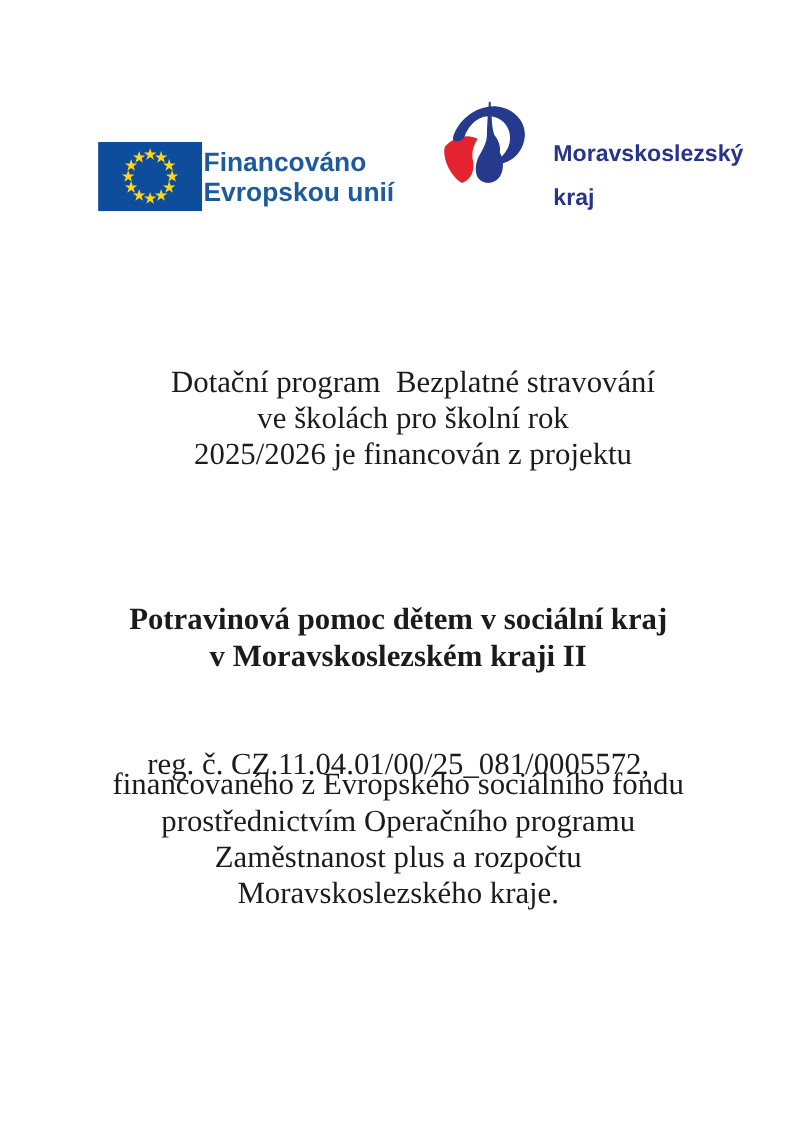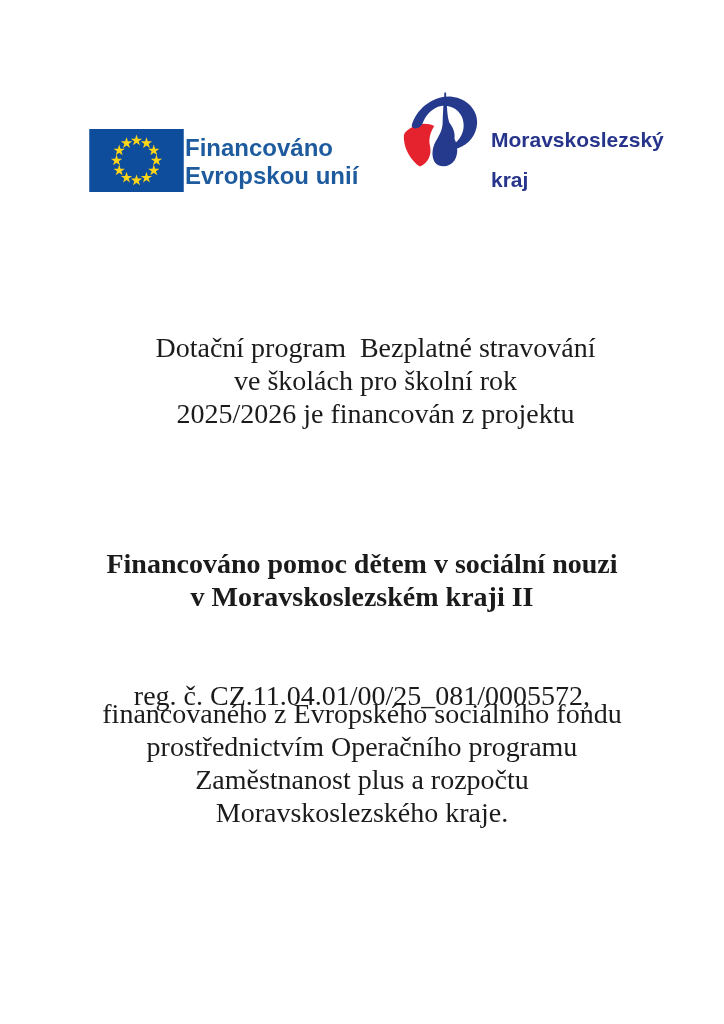--- a/index.html
+++ b/index.html
@@ -22,21 +22,21 @@
   .eu-label{
     font-family:"Liberation Sans", sans-serif;
     font-size:24px;line-height:28px;font-weight:600;
     color:var(--eu-text-blue,#1d5b9e);
     white-space:pre-wrap;
     margin-top:5px;
   }
 
   .msk-logo{
     position:absolute;left:399px;top:89px;
-    display:flex;align-items:flex-start;gap:8px;
+    display:flex;align-items:flex-start;gap:20px;
   }
   .msk-mark-svg{display:block;width:84px;height:86px;}
   .msk-label{
     font-family:"Liberation Sans", sans-serif;
     font-weight:600;
     color:var(--msk-text-blue,#27348b);
     margin-top:40px;
   }
   .msk-label-line1{font-size:21px;line-height:21px;}
   .msk-label-line2{font-size:21px;line-height:21px;margin-top:19px;}
@@ -99,21 +99,21 @@
       <div class="msk-label-line1">Moravskoslezský</div>
       <div class="msk-label-line2">kraj</div>
     </div>
   </div>
 
   <p class="doc-para para-intro">Dotační program  Bezplatné stravování
 ve školách pro školní rok
 2025/2026 je financován z projektu</p>
 
   <div class="doc-para para-project">
-    <div class="project-title">Financováno pomoc dětem v sociální nouzi
+    <div class="project-title">Potravinová pomoc dětem v sociální kraj
 v Moravskoslezském kraji II</div>
     <div class="project-reg">reg. č. CZ.11.04.01/00/25_081/0005572,</div>
   </div>
 
   <p class="doc-para para-funding">financovaného z Evropského sociálního fondu
 prostřednictvím Operačního programu
 Zaměstnanost plus a rozpočtu
 Moravskoslezského kraje.</p>
 
 </div>

